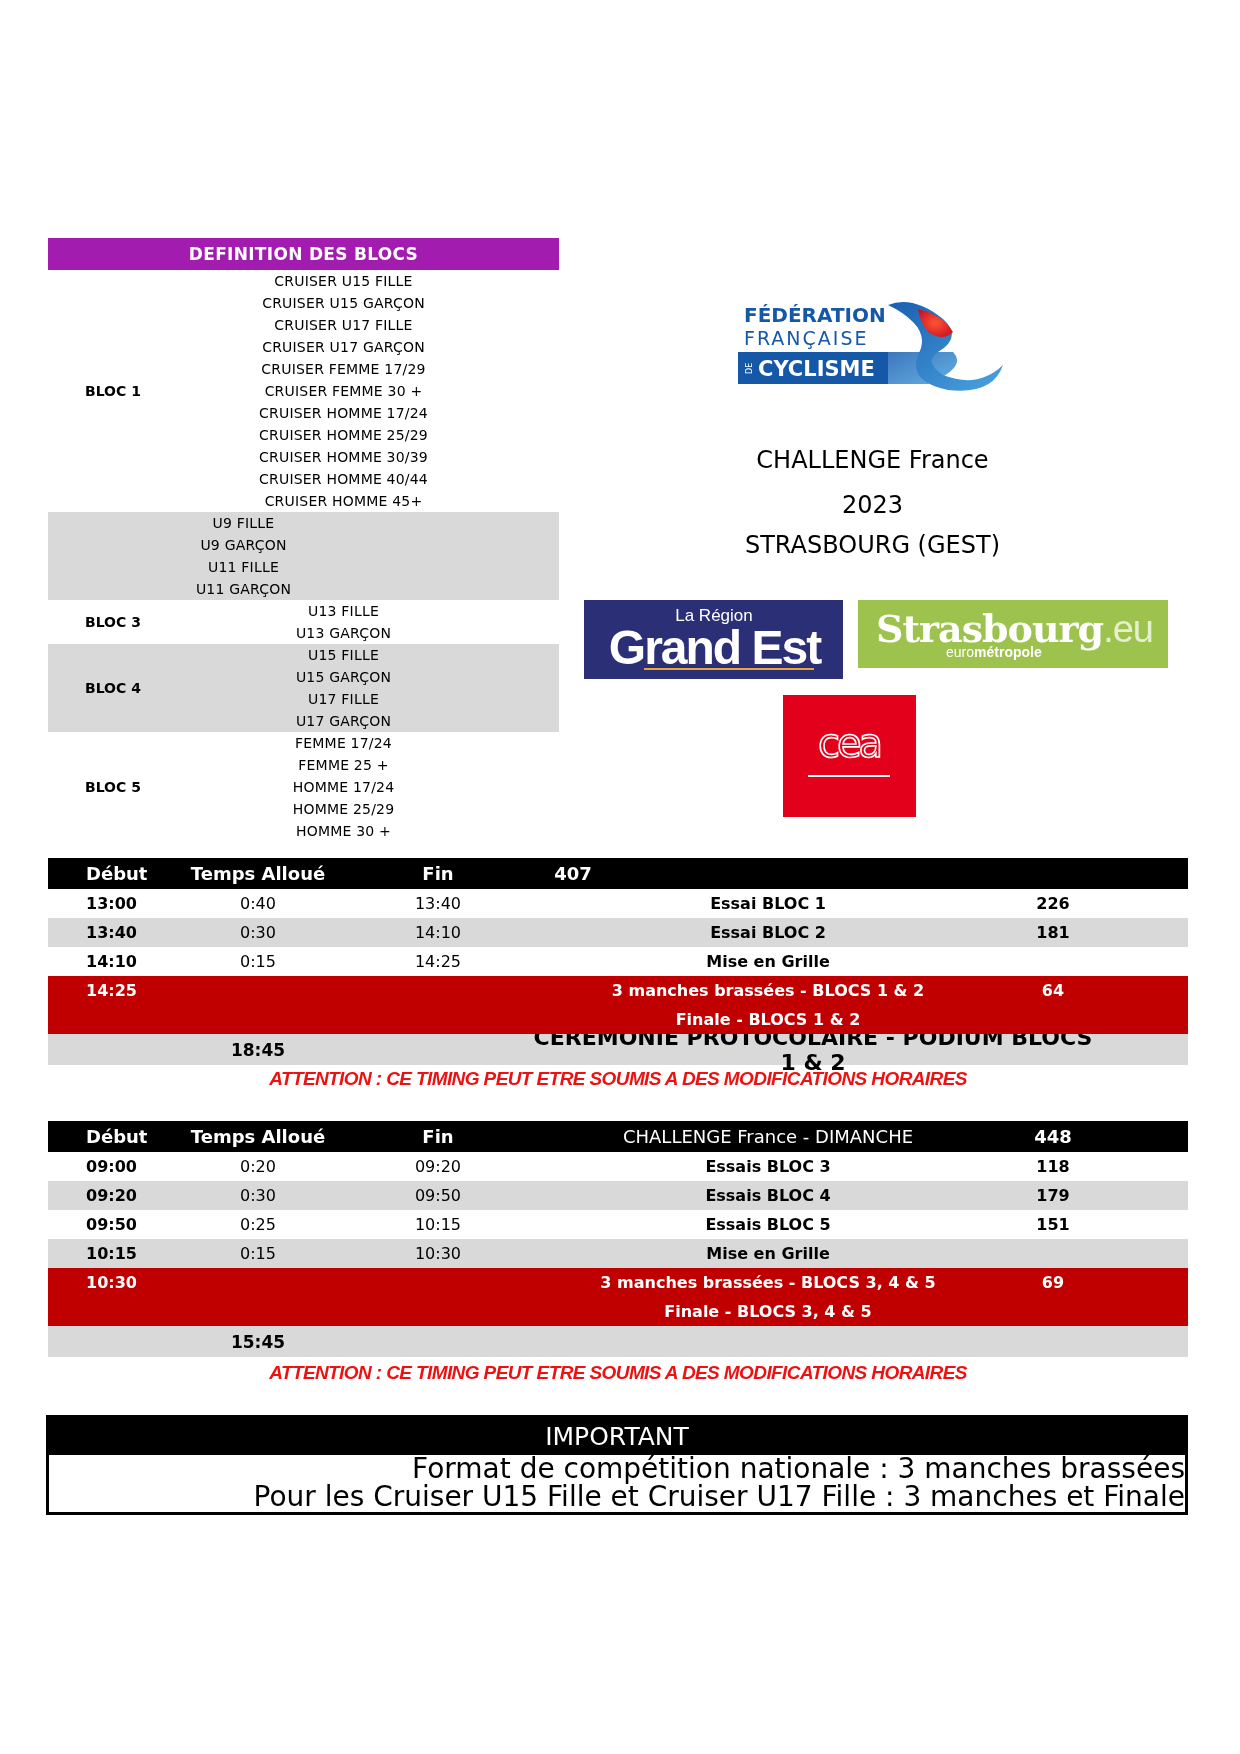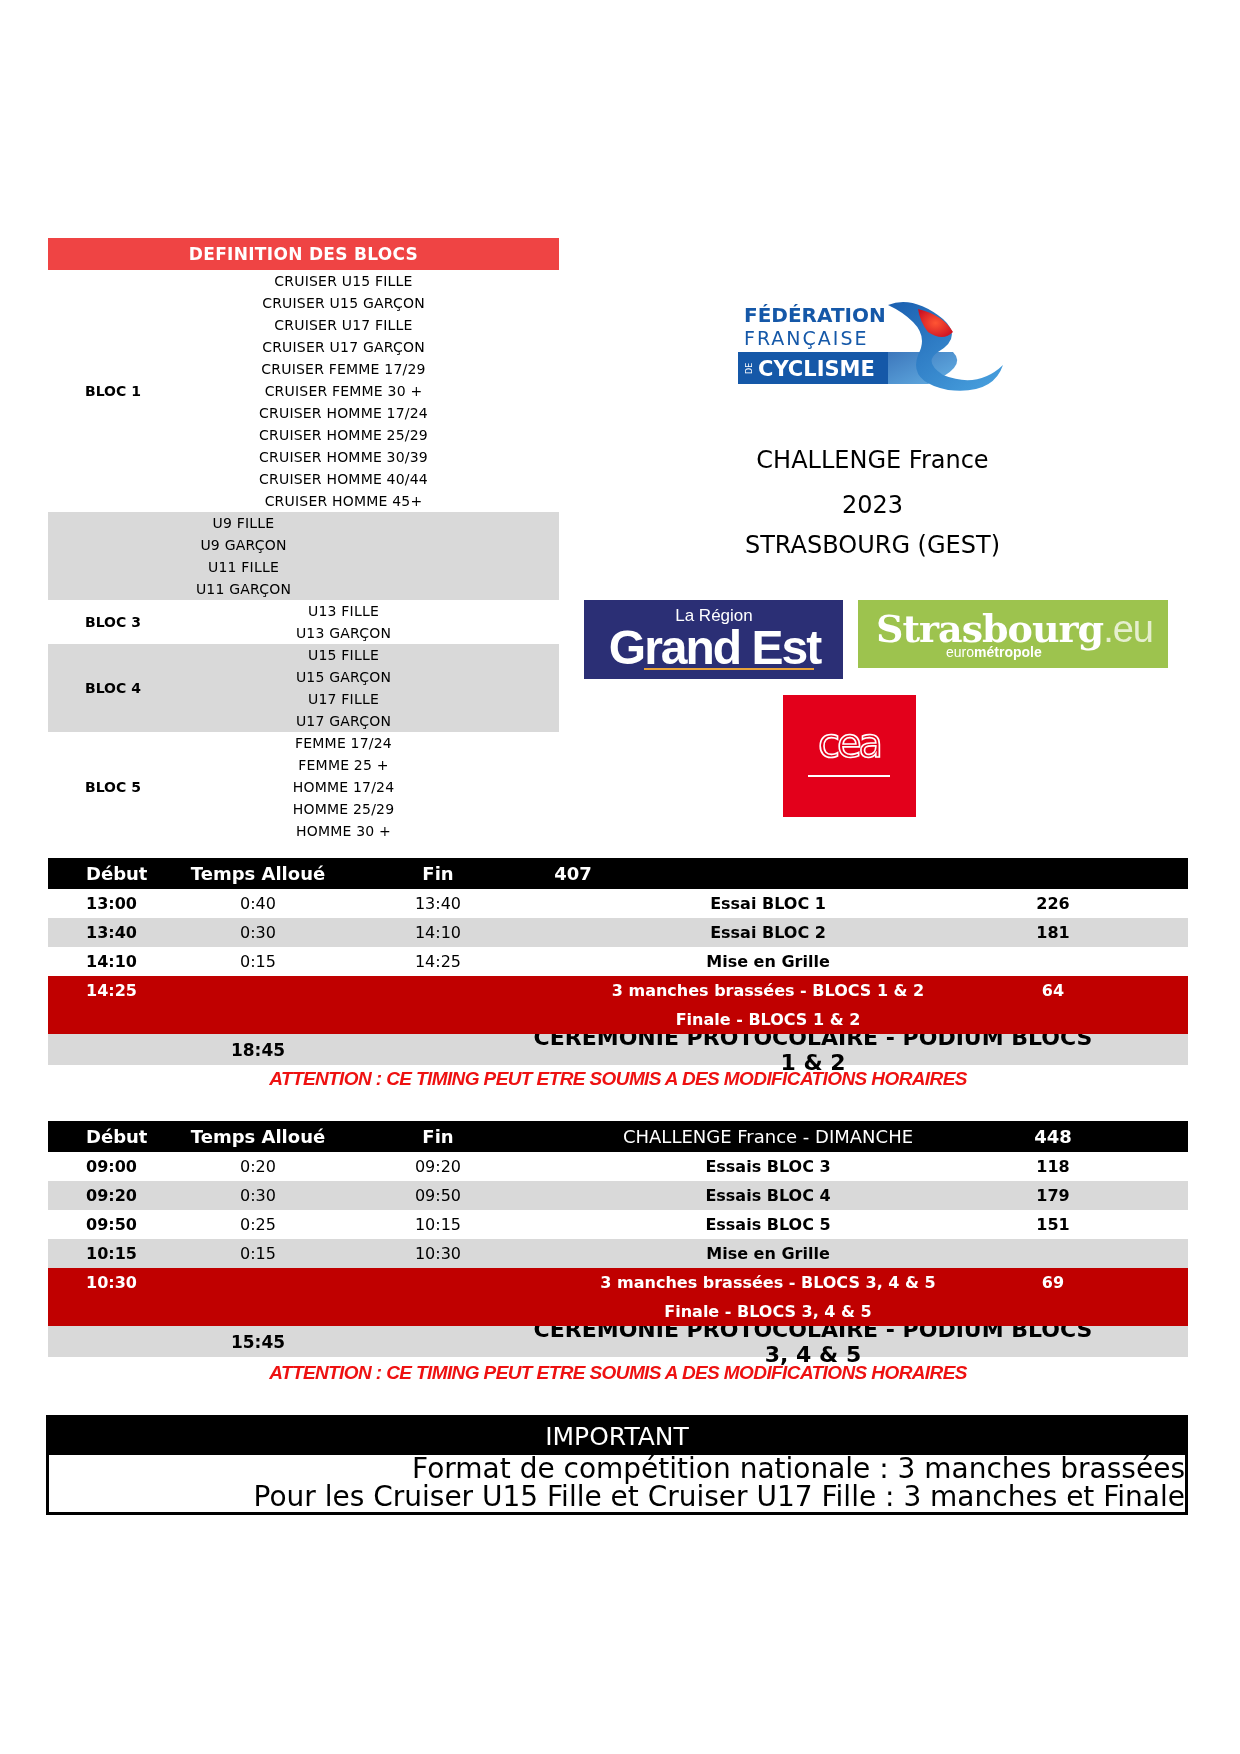--- a/index.html
+++ b/index.html
@@ -2,21 +2,21 @@
 <html><head>
 <meta charset="utf-8">
 <style>
   html, body { margin: 0; padding: 0; background: #ffffff; }
   body { width: 1240px; height: 1754px; position: relative; overflow: hidden;
          font-family: "DejaVu Sans", sans-serif; color: #000; }
   .abs { position: absolute; }
 
   
   #blocs { left: 48px; top: 238px; width: 511px; }
-  #blocs .hdr { height: 32px; background: #ef4444; color: #fff; font-weight: bold;
+  #blocs .hdr { height: 32px; background: #a21caf; color: #fff; font-weight: bold;
                font-size: 17px; line-height: 32px; text-align: center; letter-spacing: 0.3px; }
   .bloc { display: flex; position: relative; }
   .bloc.gray { background: #d9d9d9; }
   .bloc .blabel { width: 200px; display: flex; align-items: center; padding-left: 37px;
                  font-weight: bold; font-size: 14px; box-sizing: border-box; }
   .bloc .cats { flex: 1; }
   .bloc .cat { height: 22px; line-height: 22px; font-size: 14px; text-align: center;
                padding-right: 120px; letter-spacing: 0.2px; }
 
   
@@ -275,21 +275,20 @@
         <div class="c2"></div>
         <div class="c3"></div>
       <div class="c4">Finale - BLOCS 3, 4 &amp; 5</div>
       <div class="c5"></div>
     </div>
   </div>
   <div class="srow gray cer" style="height:31px;">
     <div class="c1"></div>
     <div class="c2">15:45</div>
     <div class="c3"></div>
-    <div class="c4" style="width:570px;">CEREMONIE PROTOCOLAIRE - PODIUM BLOCS 3, 4 &amp; 5</div>
   </div>
 </div>
 <div class="abs attention" style="top:1362px;">ATTENTION : CE TIMING PEUT ETRE SOUMIS A DES MODIFICATIONS HORAIRES</div>
 
 <div id="important" class="abs">
   <div class="ihdr">IMPORTANT</div>
   <div class="iline">Format de compétition nationale : 3 manches brassées</div>
   <div class="iline">Pour les Cruiser U15 Fille et Cruiser U17 Fille : 3 manches et Finale</div>
 </div>
 

